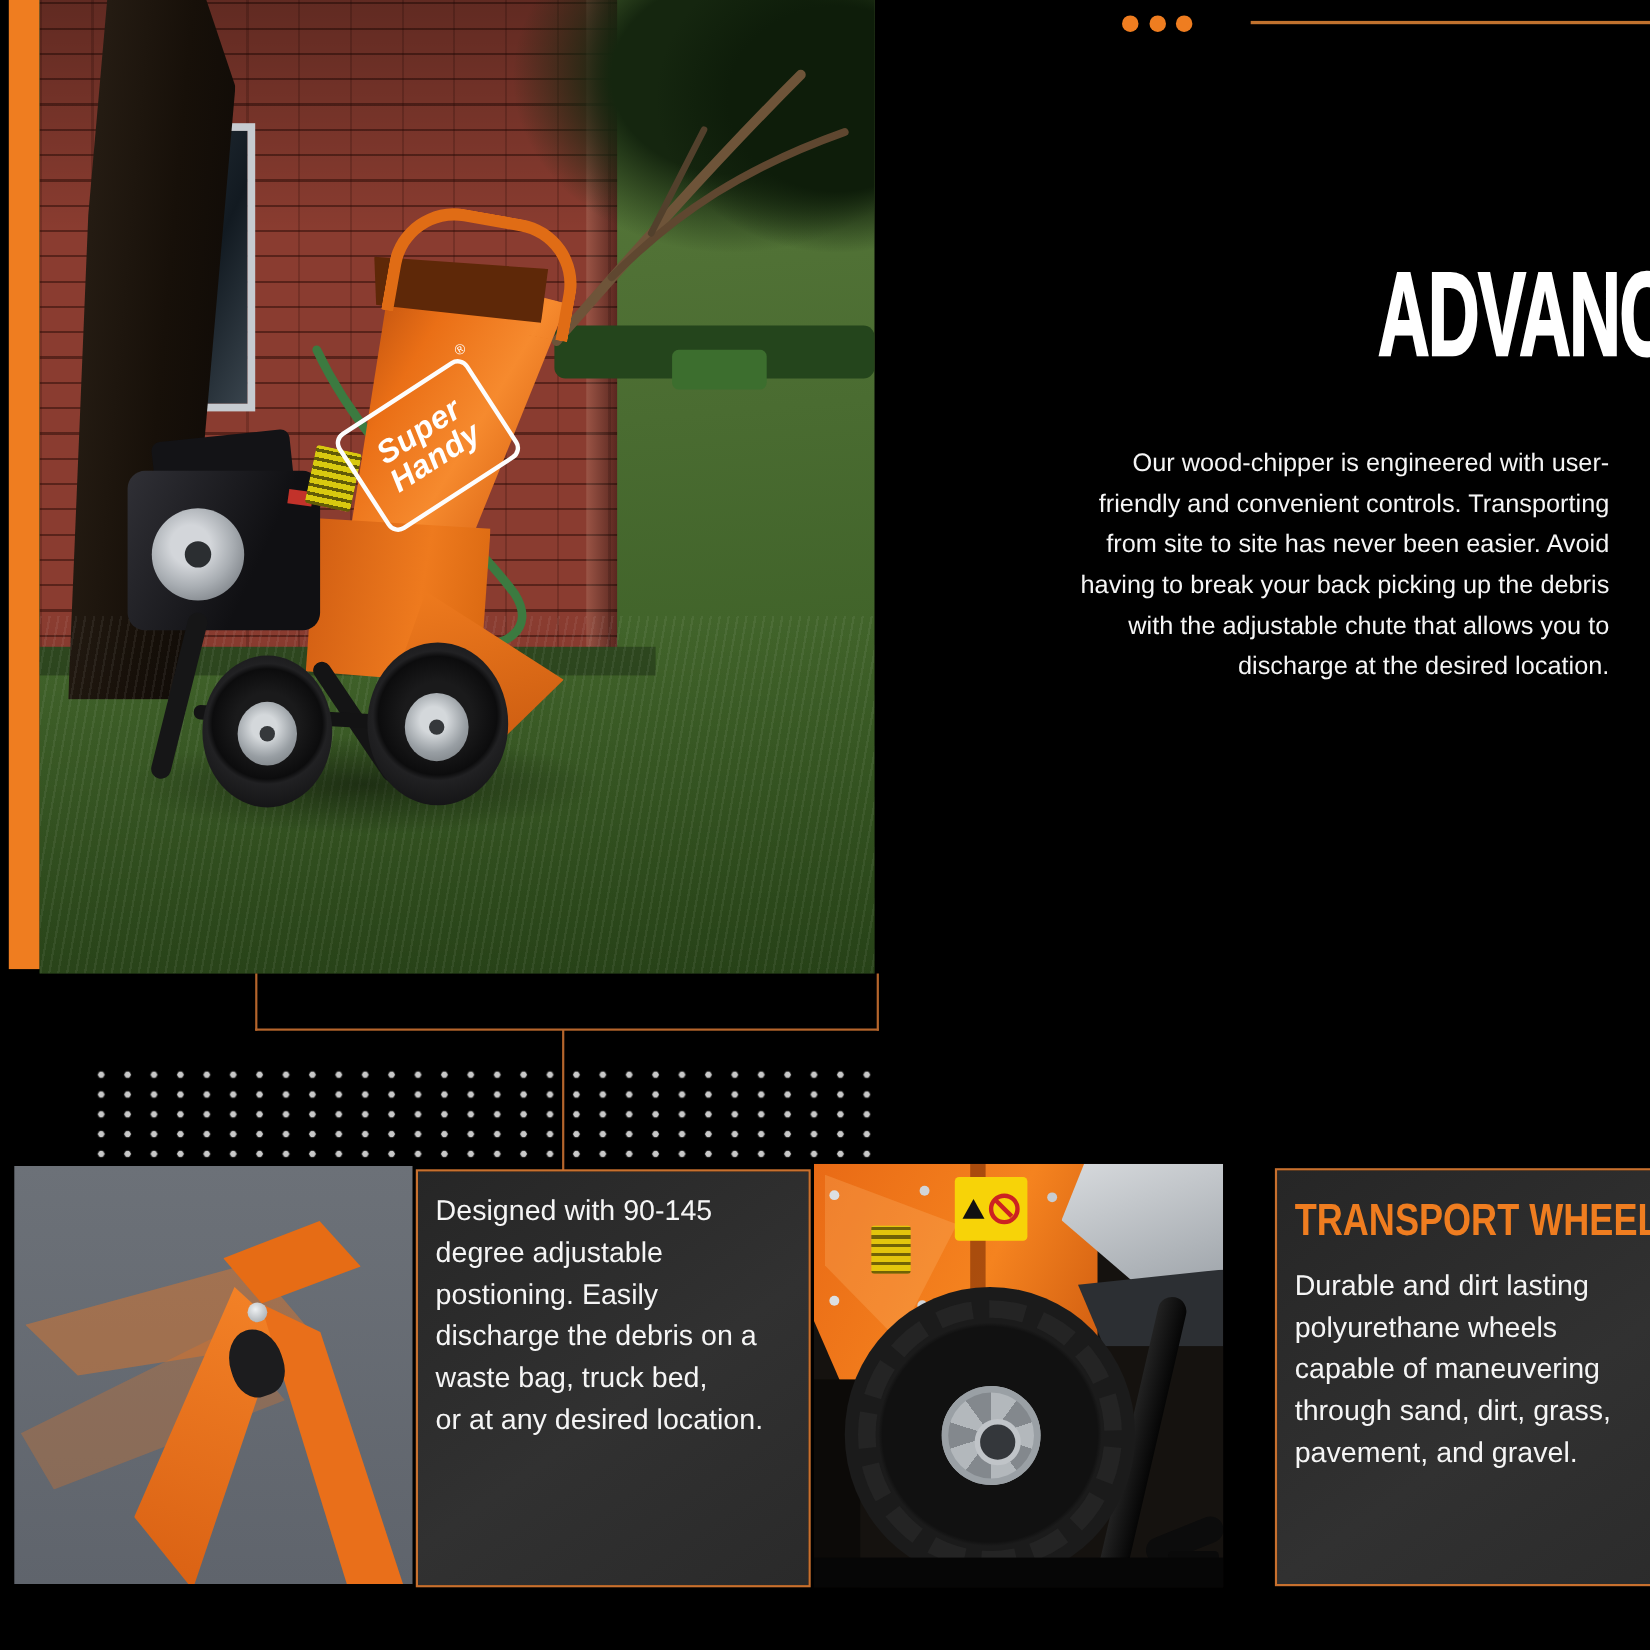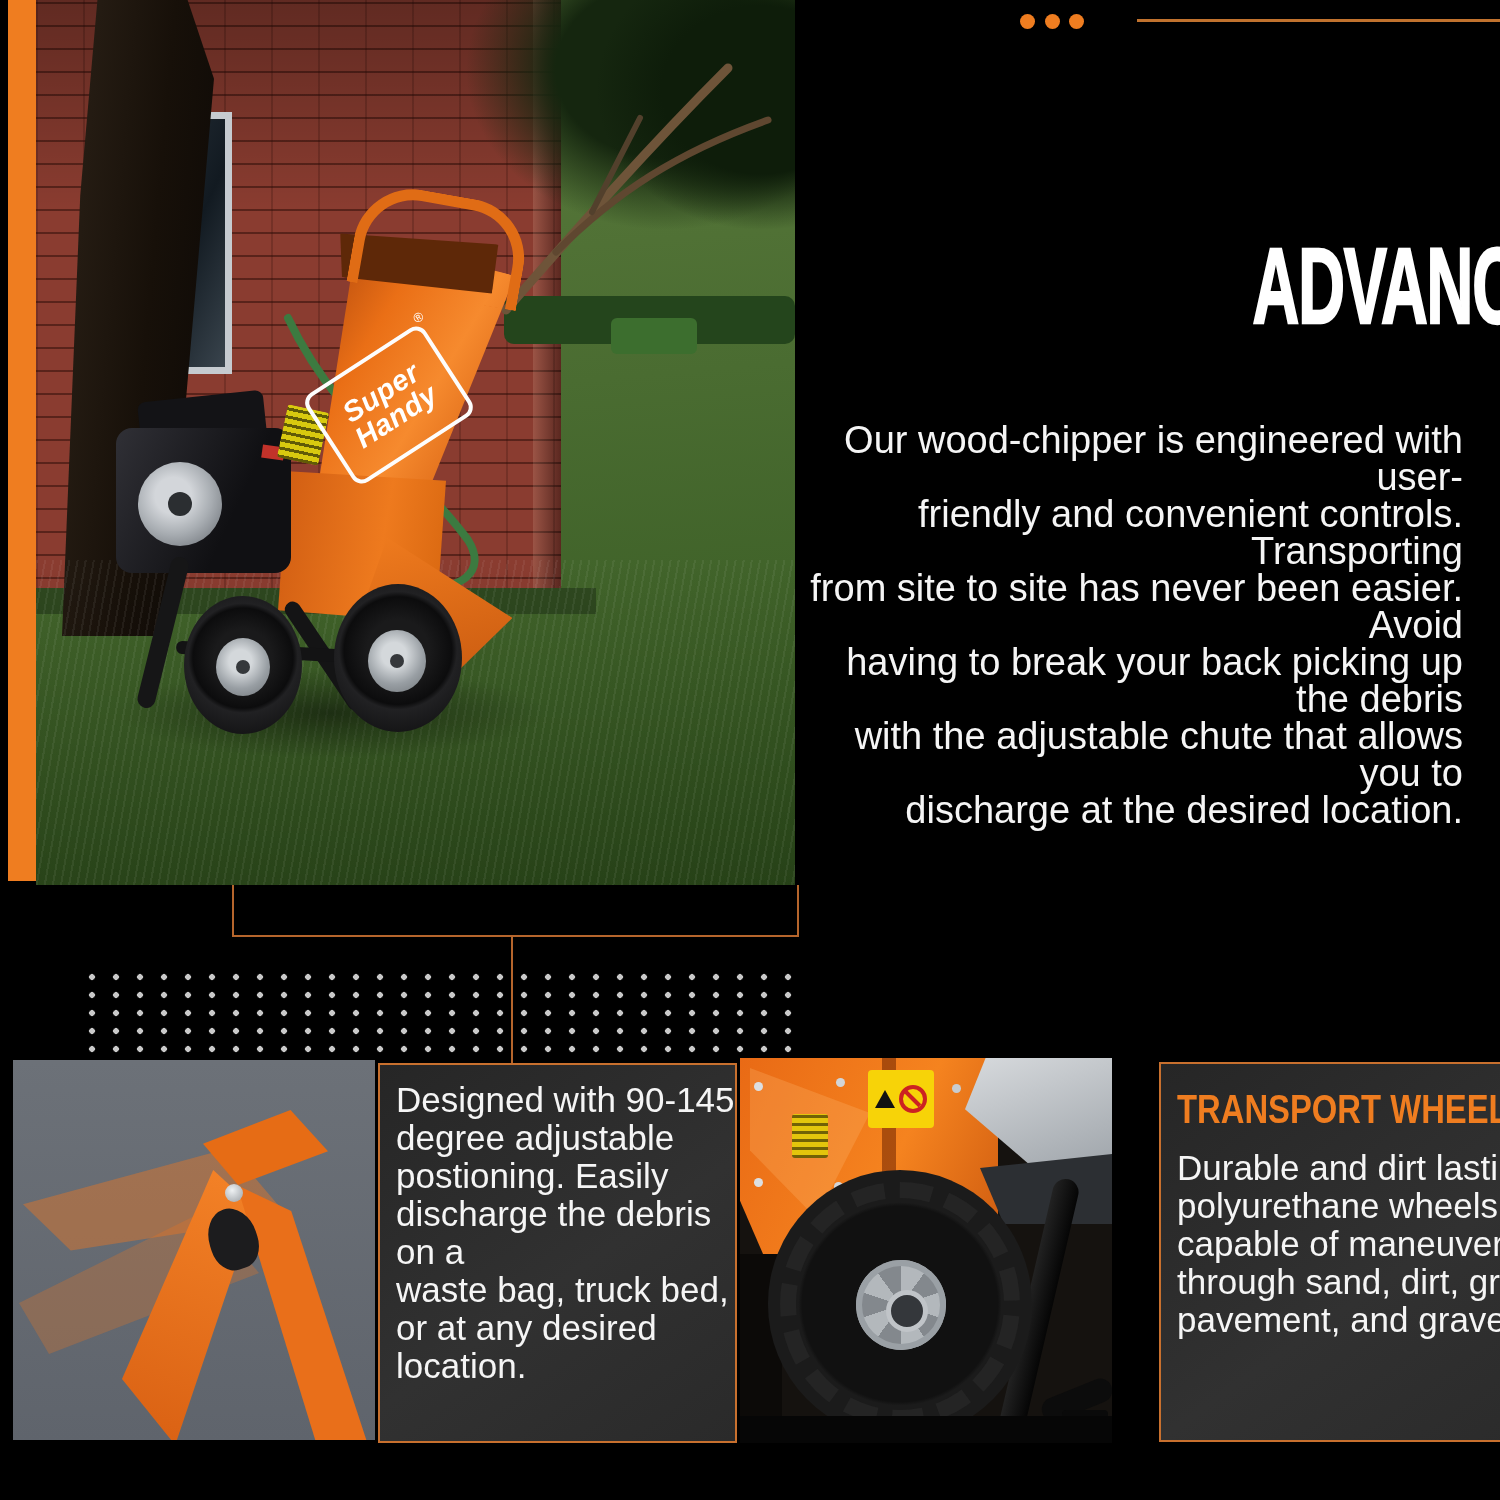--- a/index.html
+++ b/index.html
@@ -60,21 +60,21 @@
   .warn-sticker{left:246px;top:408px;width:42px;height:54px;background:#d8c90f;border-radius:3px;transform:rotate(12deg);
                 background-image:repeating-linear-gradient(0deg,rgba(0,0,0,.55) 0 3px,transparent 3px 8px);}
 
   
   .hero-text{right:37px;top:238px;width:680px;text-align:right;}
   .eyebrow{display:inline-block;color:var(--accent,#ef7d20);font-size:36px;font-weight:700;letter-spacing:0;
            transform:scaleX(.95);transform-origin:right center;white-space:nowrap;}
   .hero-title{display:inline-block;color:#fff;font-size:108px;font-weight:700;line-height:1;white-space:nowrap;
               transform:scaleX(.6);transform-origin:right center;letter-spacing:-2px;
               -webkit-text-stroke:2.5px #fff;margin-top:-6px;}
-  .hero-body{margin-top:82px;color:var(--text,#f5f5f5);font-size:38px;line-height:37px;white-space:pre-line;}
+  .hero-body{margin-top:62px;color:var(--text,#f5f5f5);font-size:23px;line-height:37px;white-space:pre-line;}
 
   
   .deco-dot{width:15px;height:15px;border-radius:50%;background:var(--accent,#ef7d20);top:14px;}
   .top-line{left:1137px;top:19px;width:363px;height:3px;background:#c0722e;}
   .bracket-h{left:232px;top:935px;width:567px;height:2px;background:var(--line,#b5652c);}
   .bracket-vl{left:232px;top:885px;width:2px;height:52px;background:var(--line,#b5652c);}
   .bracket-vr{left:797px;top:885px;width:2px;height:52px;background:var(--line,#b5652c);}
   .connector-v{left:511px;top:936px;width:2px;height:128px;background:var(--line,#b5652c);}
 
   .dot-band{left:80px;top:968px;width:712px;height:92px;
@@ -115,21 +115,21 @@
   .big-hub{left:116px;top:202px;width:90px;height:90px;border-radius:50%;background:conic-gradient(#b3b8bc 0 36deg,#83888d 36deg 72deg,#b3b8bc 72deg 108deg,#83888d 108deg 144deg,#b3b8bc 144deg 180deg,#83888d 180deg 216deg,#b3b8bc 216deg 252deg,#83888d 252deg 288deg,#b3b8bc 288deg 324deg,#83888d 324deg 360deg);box-shadow:inset 0 0 0 6px #9aa0a5;}
   .big-cap{left:146px;top:232px;width:32px;height:32px;border-radius:50%;background:#34373b;border:5px solid #c0c4c8;}
   .wh-ground{left:0;top:358px;width:372px;height:27px;background:#060606;}
   .wh-shade{left:0;top:196px;width:42px;height:189px;background:#0c0a08;}
 
   
   .panel{border:2px solid var(--panel-border,#c8702e);background:linear-gradient(145deg,#262626 0%,#313131 55%,#2a2a2a 100%);box-sizing:border-box;}
   .panel-1{left:378px;top:1063px;width:359px;height:380px;}
   .panel-2{left:1159px;top:1062px;width:437px;height:380px;}
   .panel-title{display:inline-block;margin:22px 0 0 16px;color:var(--accent,#ef7d20);font-size:41px;font-weight:700;white-space:nowrap;transform:scaleX(.8);transform-origin:left center;}
-  .panel-body{margin:16px 0 0 16px;color:var(--text,#f5f5f5);font-size:35px;line-height:38px;white-space:pre-line;}
+  .panel-body{margin:16px 0 0 16px;color:var(--text,#f5f5f5);font-size:26px;line-height:38px;white-space:pre-line;}
 </style>
 </head>
 <body>
 
 <div id="canvas">
 
   <div class="abs left-bar"></div>
 
   <div class="abs hero-photo">
     <div class="abs wall"></div>

